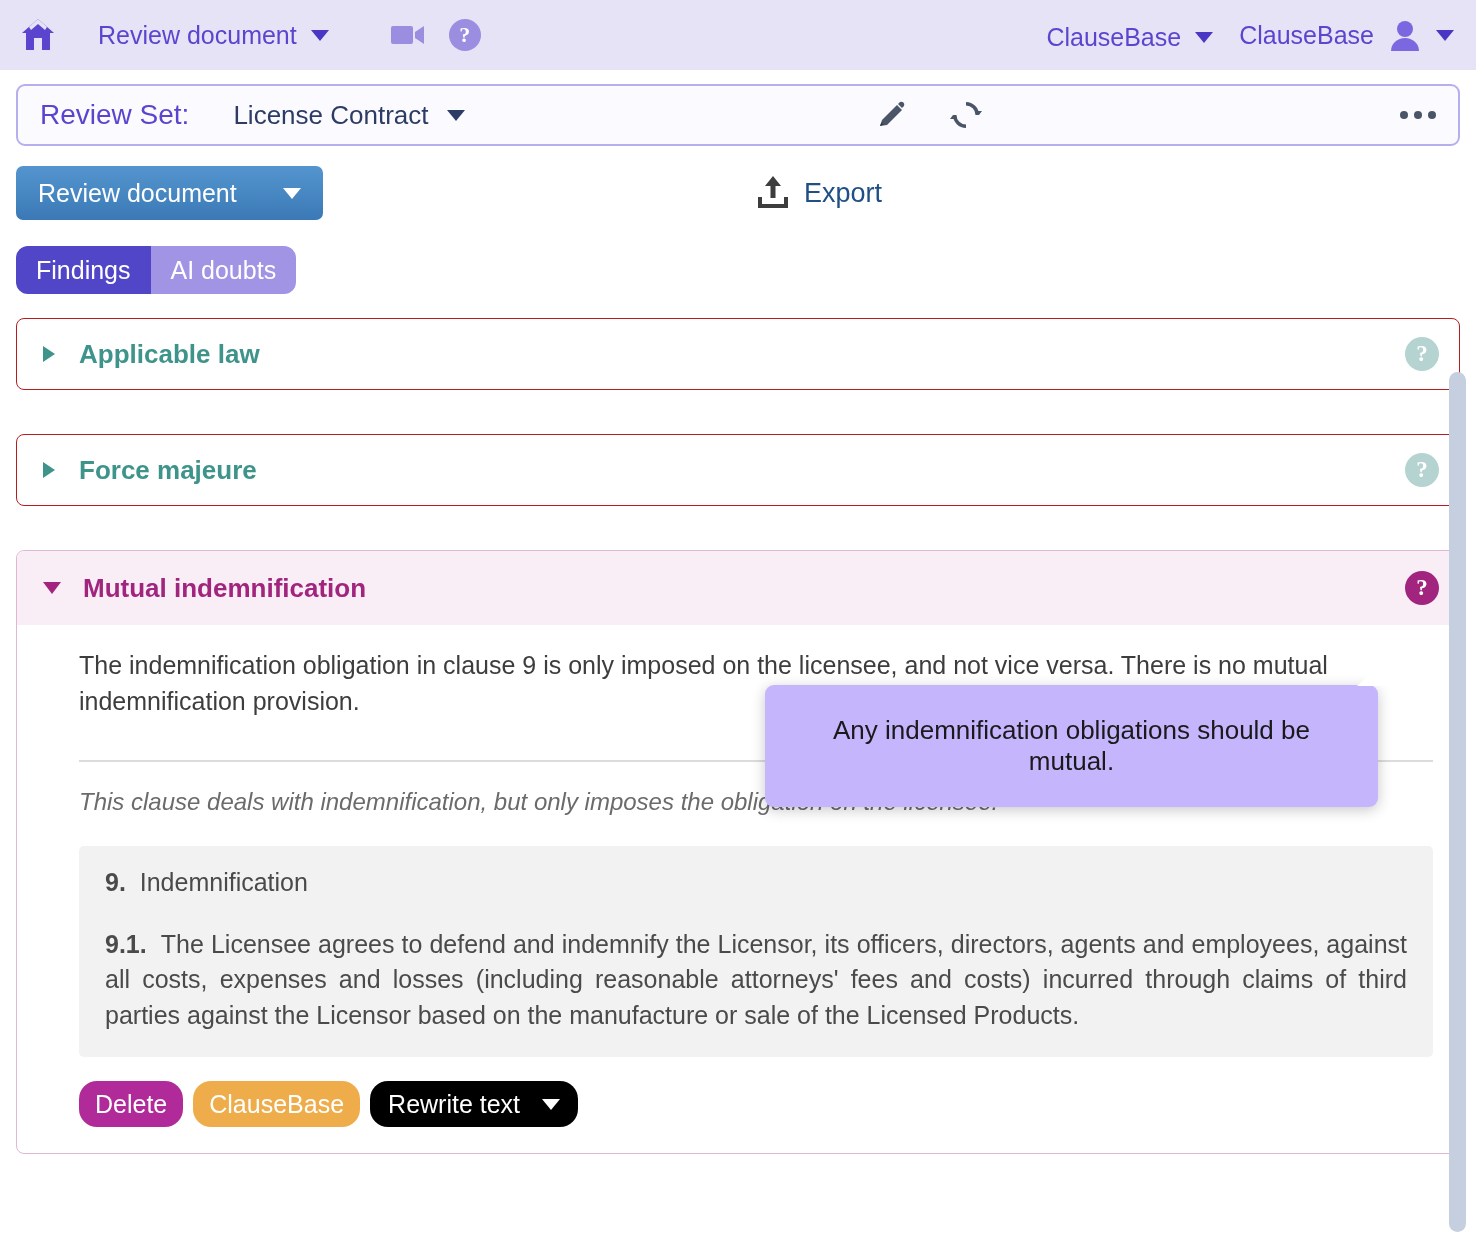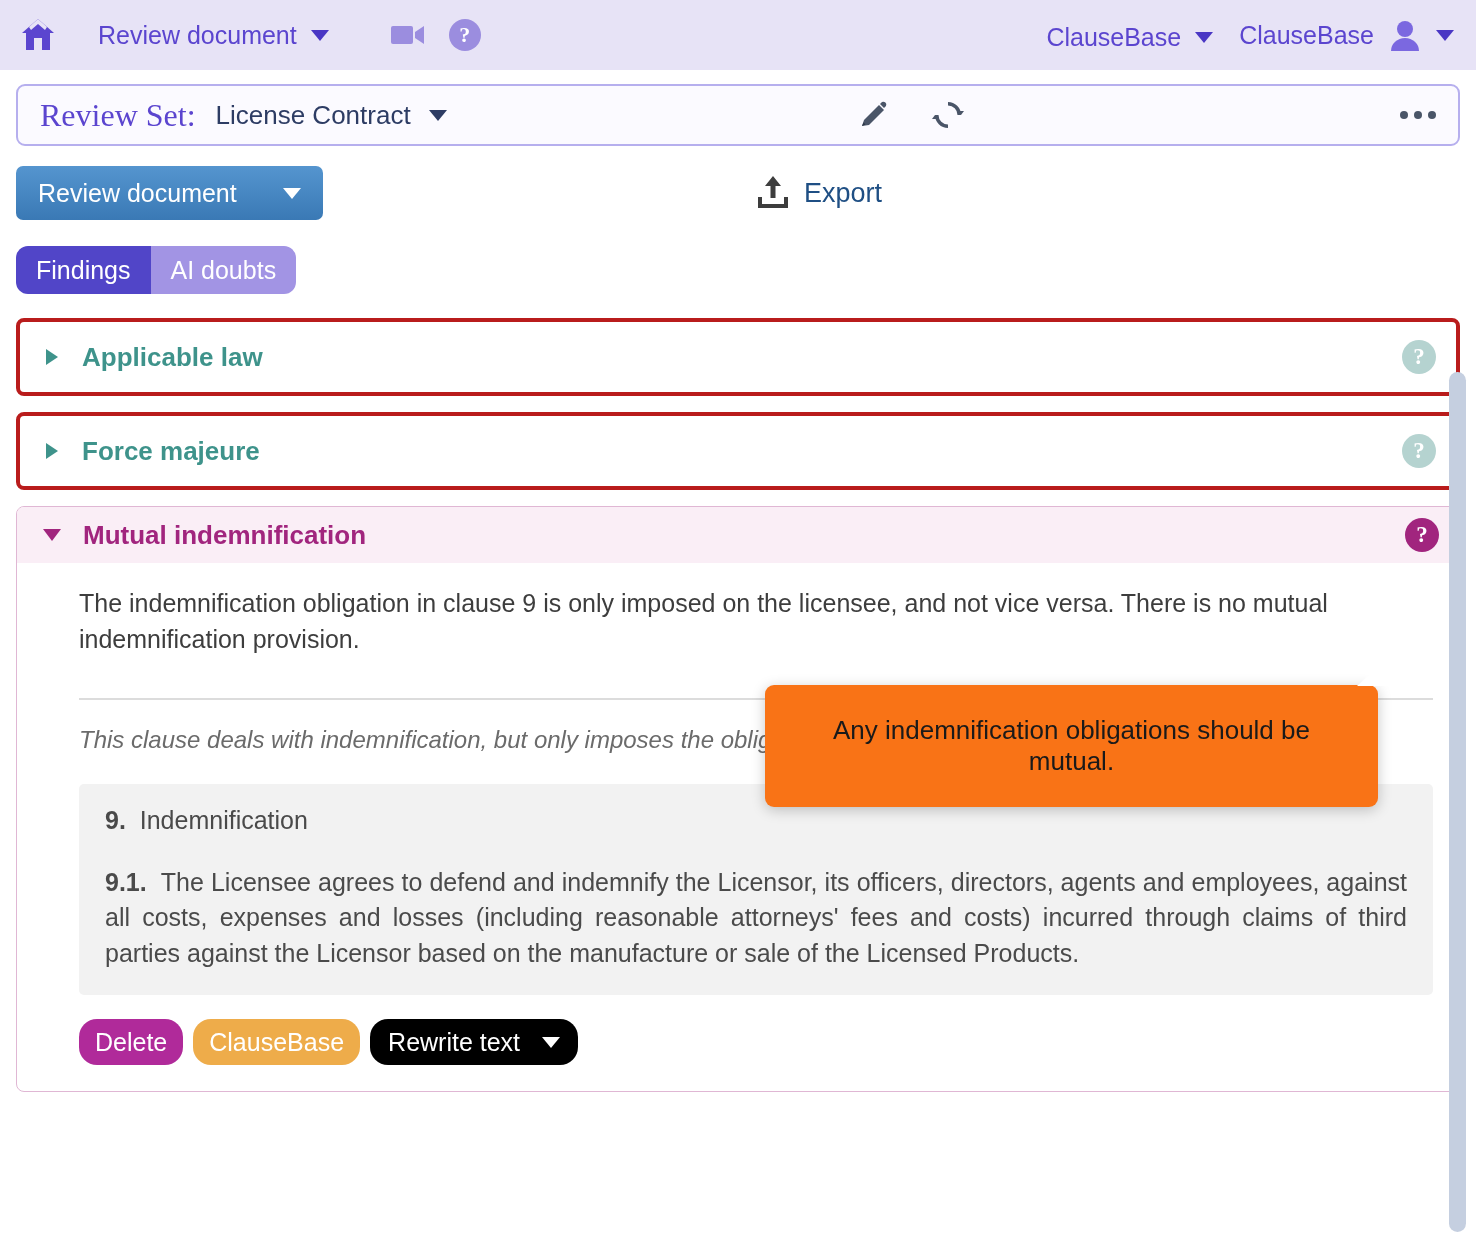--- a/index.html
+++ b/index.html
@@ -91,23 +91,22 @@
     border: 2px solid #b6afee;
     border-radius: 9px;
     background: #fbfaff;
     display: flex;
     align-items: center;
     padding: 0 22px 0 22px;
     box-sizing: border-box;
   }
   .reviewset-label {
     color: #5b45cf;
-    font-size: 32px;
-    margin-right: 20px;
-    font-family: Liberation Serif, serif;
+    font-size: 28px;
+    margin-right: 44px;
   }
   .reviewset-value {
     color: #2d3c64;
     font-size: 26px;
     margin-right: 18px;
   }
   .caret-down-dark {
     width: 0; height: 0;
     border-left: 9px solid transparent;
     border-right: 9px solid transparent;
@@ -224,24 +223,24 @@
     background: #a294e4;
   }
   .tab.active { background: #5145c8; }
 
   
   .findings {
     margin: 24px 16px 0 16px;
     position: relative;
   }
   .card {
-    border: 4px solid #b91c1c;
+    border: 1px solid #b91c1c;
     border-radius: 8px;
     background: #ffffff;
-    margin-bottom: 16px;
+    margin-bottom: 44px;
     position: relative;
   }
   .card-head {
     display: flex;
     align-items: center;
     height: 70px;
     padding: 0 20px 0 26px;
     box-sizing: border-box;
     cursor: pointer;
   }
@@ -280,21 +279,21 @@
   }
 
   
   .card.expanded {
     border: 1px solid #e0b7d4;
     margin-bottom: 0;
   }
   .card.expanded .card-head {
     background: #faeef6;
     border-radius: 7px 7px 0 0;
-    height: 56px;
+    height: 74px;
     text-align: right;
   }
   .card.expanded .card-title { color: #a1257e; }
   .help-magenta {
     margin-left: auto;
     width: 34px; height: 34px;
     border-radius: 50%;
     background: #a1257e;
     color: #ffffff;
     font-size: 23px;
@@ -366,21 +365,21 @@
   .btn-highlight { background: #eeac4a; }
   .btn-rewrite { background: #000000; gap: 22px; padding: 0 18px; }
 
   
   .tooltip {
     position: absolute;
     left: 765px;
     top: 685px;
     width: 613px;
     box-sizing: border-box;
-    background: #f97316;
+    background: #c4b5fd;
     border-radius: 9px;
     box-shadow: 0 3px 14px rgba(0,0,0,0.22);
     padding: 30px 48px;
     z-index: 5;
   }
   .tooltip-text {
     font-size: 26px;
     color: #1a1a1a;
     text-align: center;
   }

